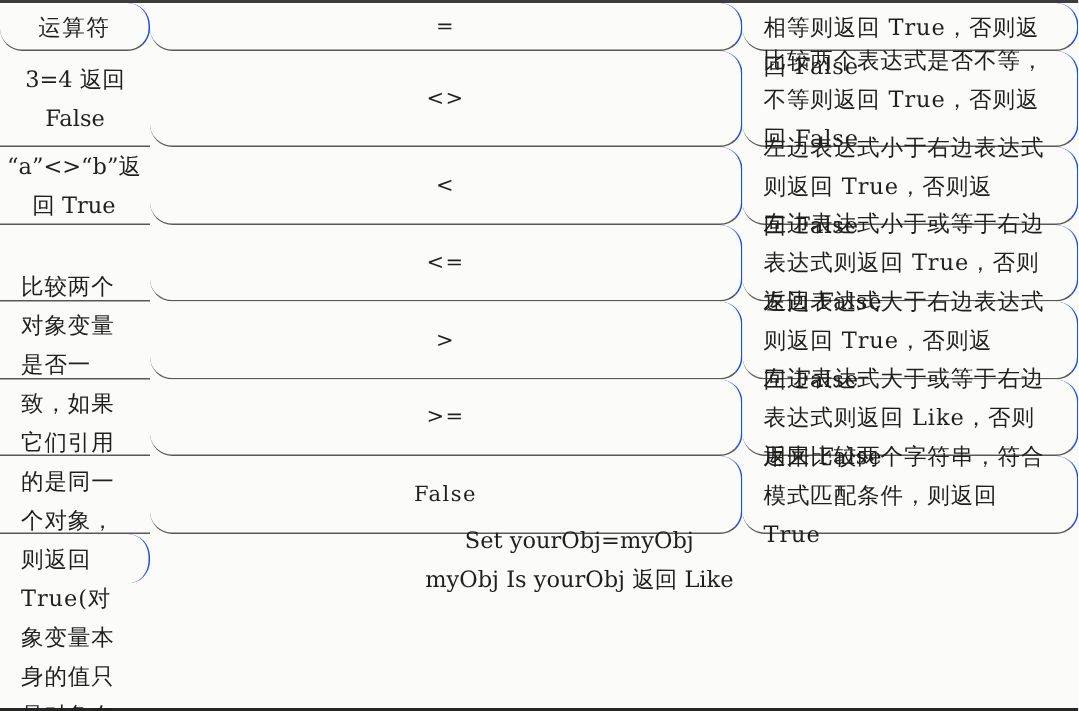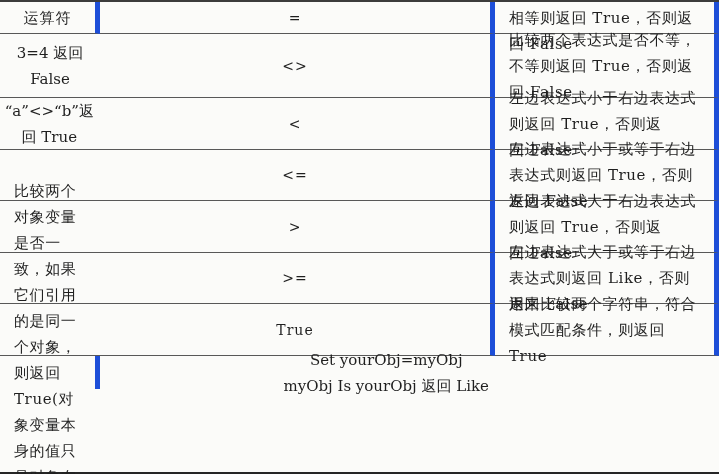--- a/index.html
+++ b/index.html
@@ -25,21 +25,21 @@
     border-top: 2px solid #3c3c3c;
     border-bottom: 2px solid #262626;
   }
   .cell {
     box-sizing: border-box;
     display: flex;
     align-items: center;
     font-size: 15px;
     line-height: 26px;
   }
-  .rb { border-right: 5px solid #1d4ed8; }
+  .rb { border-right: 1px solid #1d4ed8; border-radius: 15px; }
   .bb { border-bottom: 1px solid #585858; justify-content: flex-end; }
   .center {
     justify-content: center;
     text-align: center;
   }
   .head {
     letter-spacing: 1px;
   }
   .op {
     letter-spacing: 1px;
@@ -131,21 +131,21 @@
     </div>
     <div class="cell rb bb meaning">
       <span class="txt">左边表达式大于或等于右边表达式则返回 Like，否则
 返回 False</span>
     </div>
     <div class="cell bb center example">
       <span class="txt"></span>
     </div>
 
     <div class="cell rb bb center op">
-      <span class="txt">True</span>
+      <span class="txt">False</span>
     </div>
     <div class="cell rb bb meaning">
       <span class="txt">用来比较两个字符串，符合模式匹配条件，则返回 True</span>
     </div>
 
     <div class="cell rb meaning">
       <span class="txt">比较两个对象变量是否一致，如果它们引用的是同一
 个对象，则返回 True(对象变量本身的值只是对象在内
 存中的位置)</span>
     </div>

